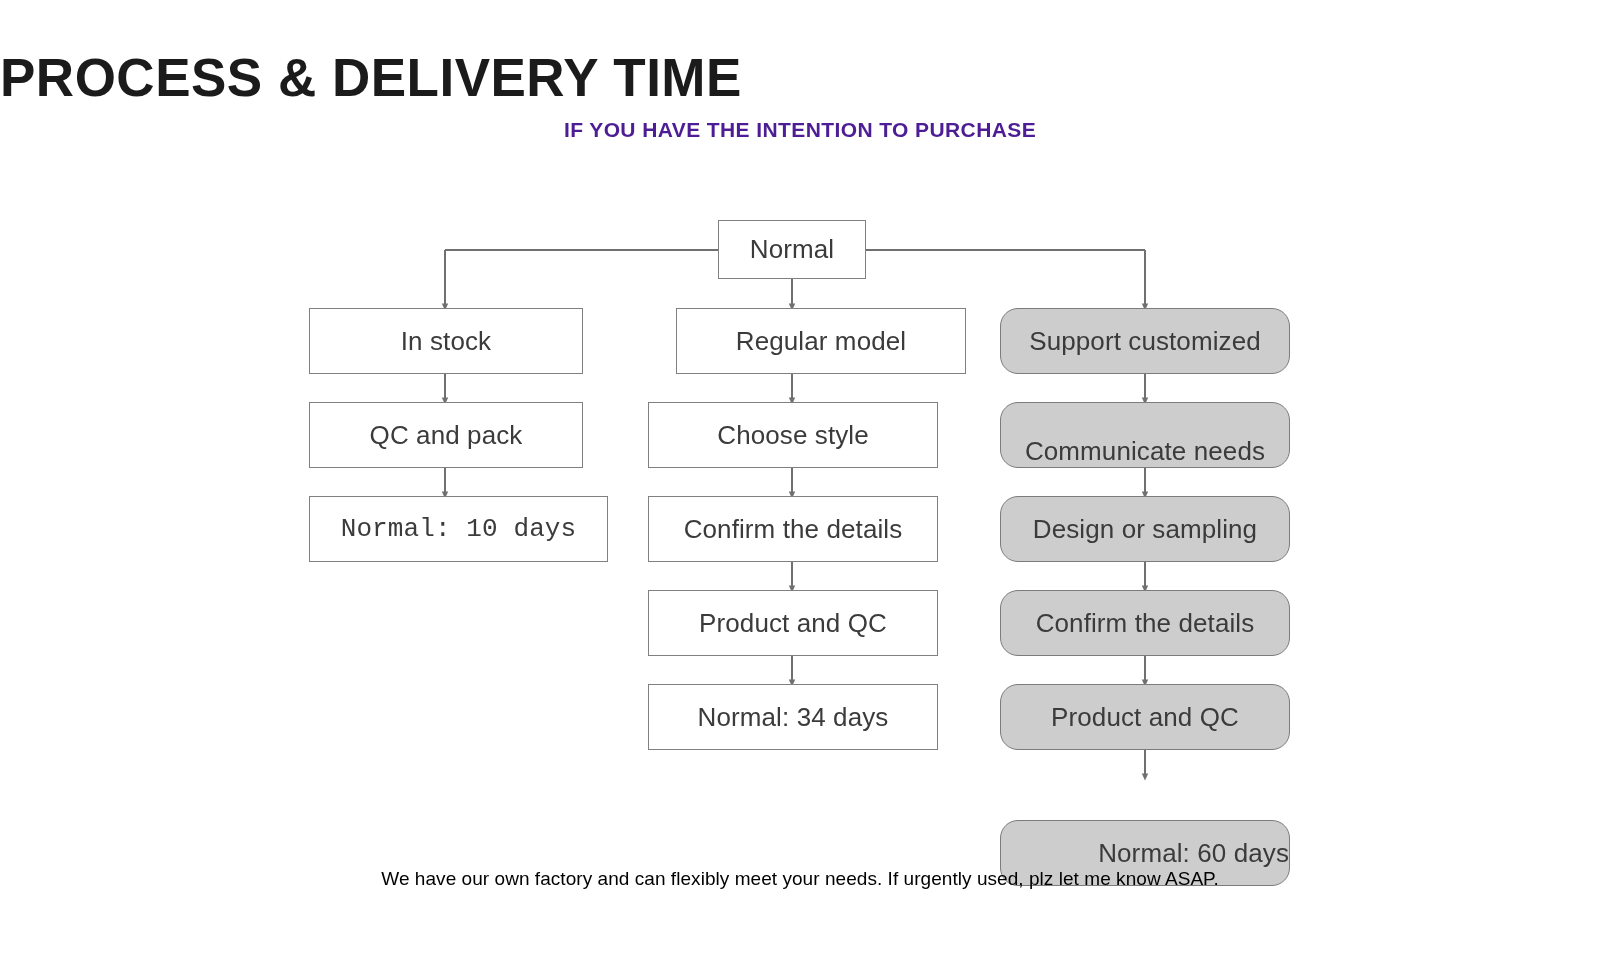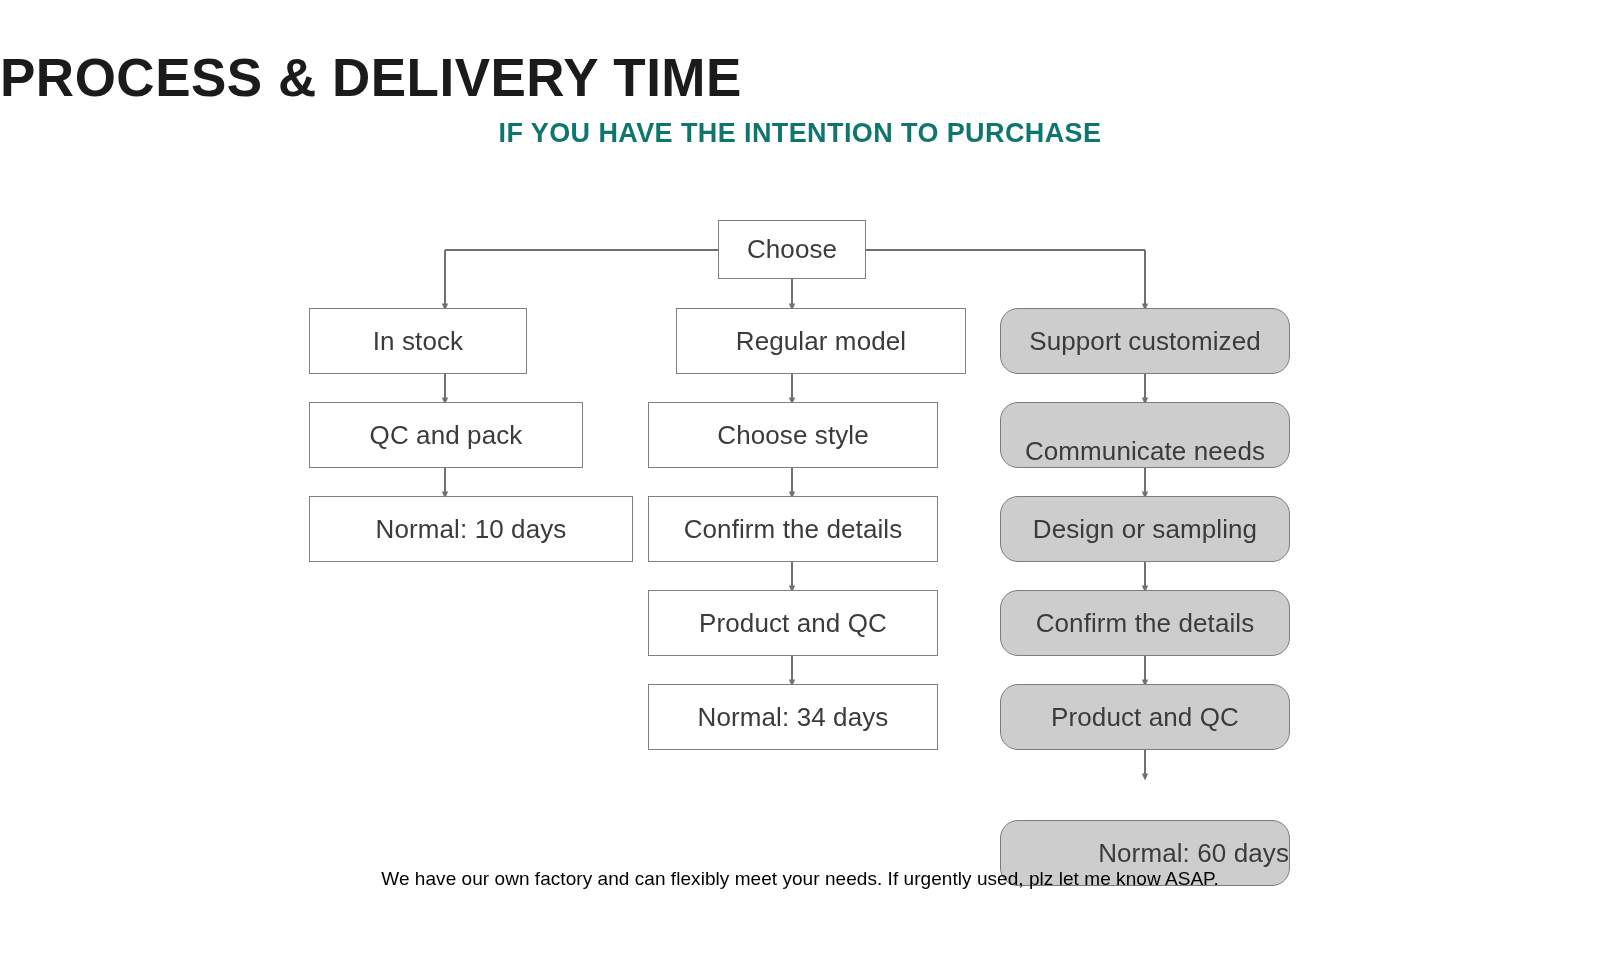--- a/index.html
+++ b/index.html
@@ -34,24 +34,24 @@
     letter-spacing: 0.5px;
     color: #1b1b1b;
     line-height: 1.05;
   }
   .subtitle {
     position: absolute;
     left: 0;
     top: 118px;
     width: 1600px;
     text-align: center;
-    font-size: 27px;
+    font-size: 21px;
     font-weight: bold;
     letter-spacing: 0.4px;
-    color: #0f766e;
+    color: #4c1d95;
   }
 
   
   #chart-svg {
     position: absolute;
     left: 0;
     top: 0;
     width: 1600px;
     height: 976px;
   }
@@ -127,30 +127,30 @@
 
       <path d="M1145,374 L1145,401" marker-end="url(#arrowhead)"></path>
       <path d="M1145,468 L1145,495" marker-end="url(#arrowhead)"></path>
       <path d="M1145,562 L1145,589" marker-end="url(#arrowhead)"></path>
       <path d="M1145,656 L1145,683" marker-end="url(#arrowhead)"></path>
       <path d="M1145,750 L1145,777" marker-end="url(#arrowhead)"></path>
     </g>
   </svg>
 
   <div class="node" style="left:718px; top:220px; width:148px; height:59px;">
-    <span class="node-label">Choose</span>
+    <span class="node-label">Normal</span>
   </div>
 
-  <div class="node" style="left:309px; top:308px; width:218px; height:66px;">
+  <div class="node" style="left:309px; top:308px; width:274px; height:66px;">
     <span class="node-label">In stock</span>
   </div>
   <div class="node" style="left:309px; top:402px; width:274px; height:66px;justify-content:center;">
     <span class="node-label">QC and pack</span>
   </div>
-  <div class="node" style="left:309px; top:496px; width:324px; height:66px;">
+  <div class="node" style="left:309px; top:496px; width:299px; height:66px;font-family:Liberation Mono, monospace;">
     <span class="node-label">Normal: 10 days</span>
   </div>
 
   <div class="node" style="left:648px; top:308px; width:290px; height:66px;margin-left:28px;">
     <span class="node-label">Regular model</span>
   </div>
   <div class="node" style="left:648px; top:402px; width:290px; height:66px;">
     <span class="node-label">Choose style</span>
   </div>
   <div class="node" style="left:648px; top:496px; width:290px; height:66px;">

